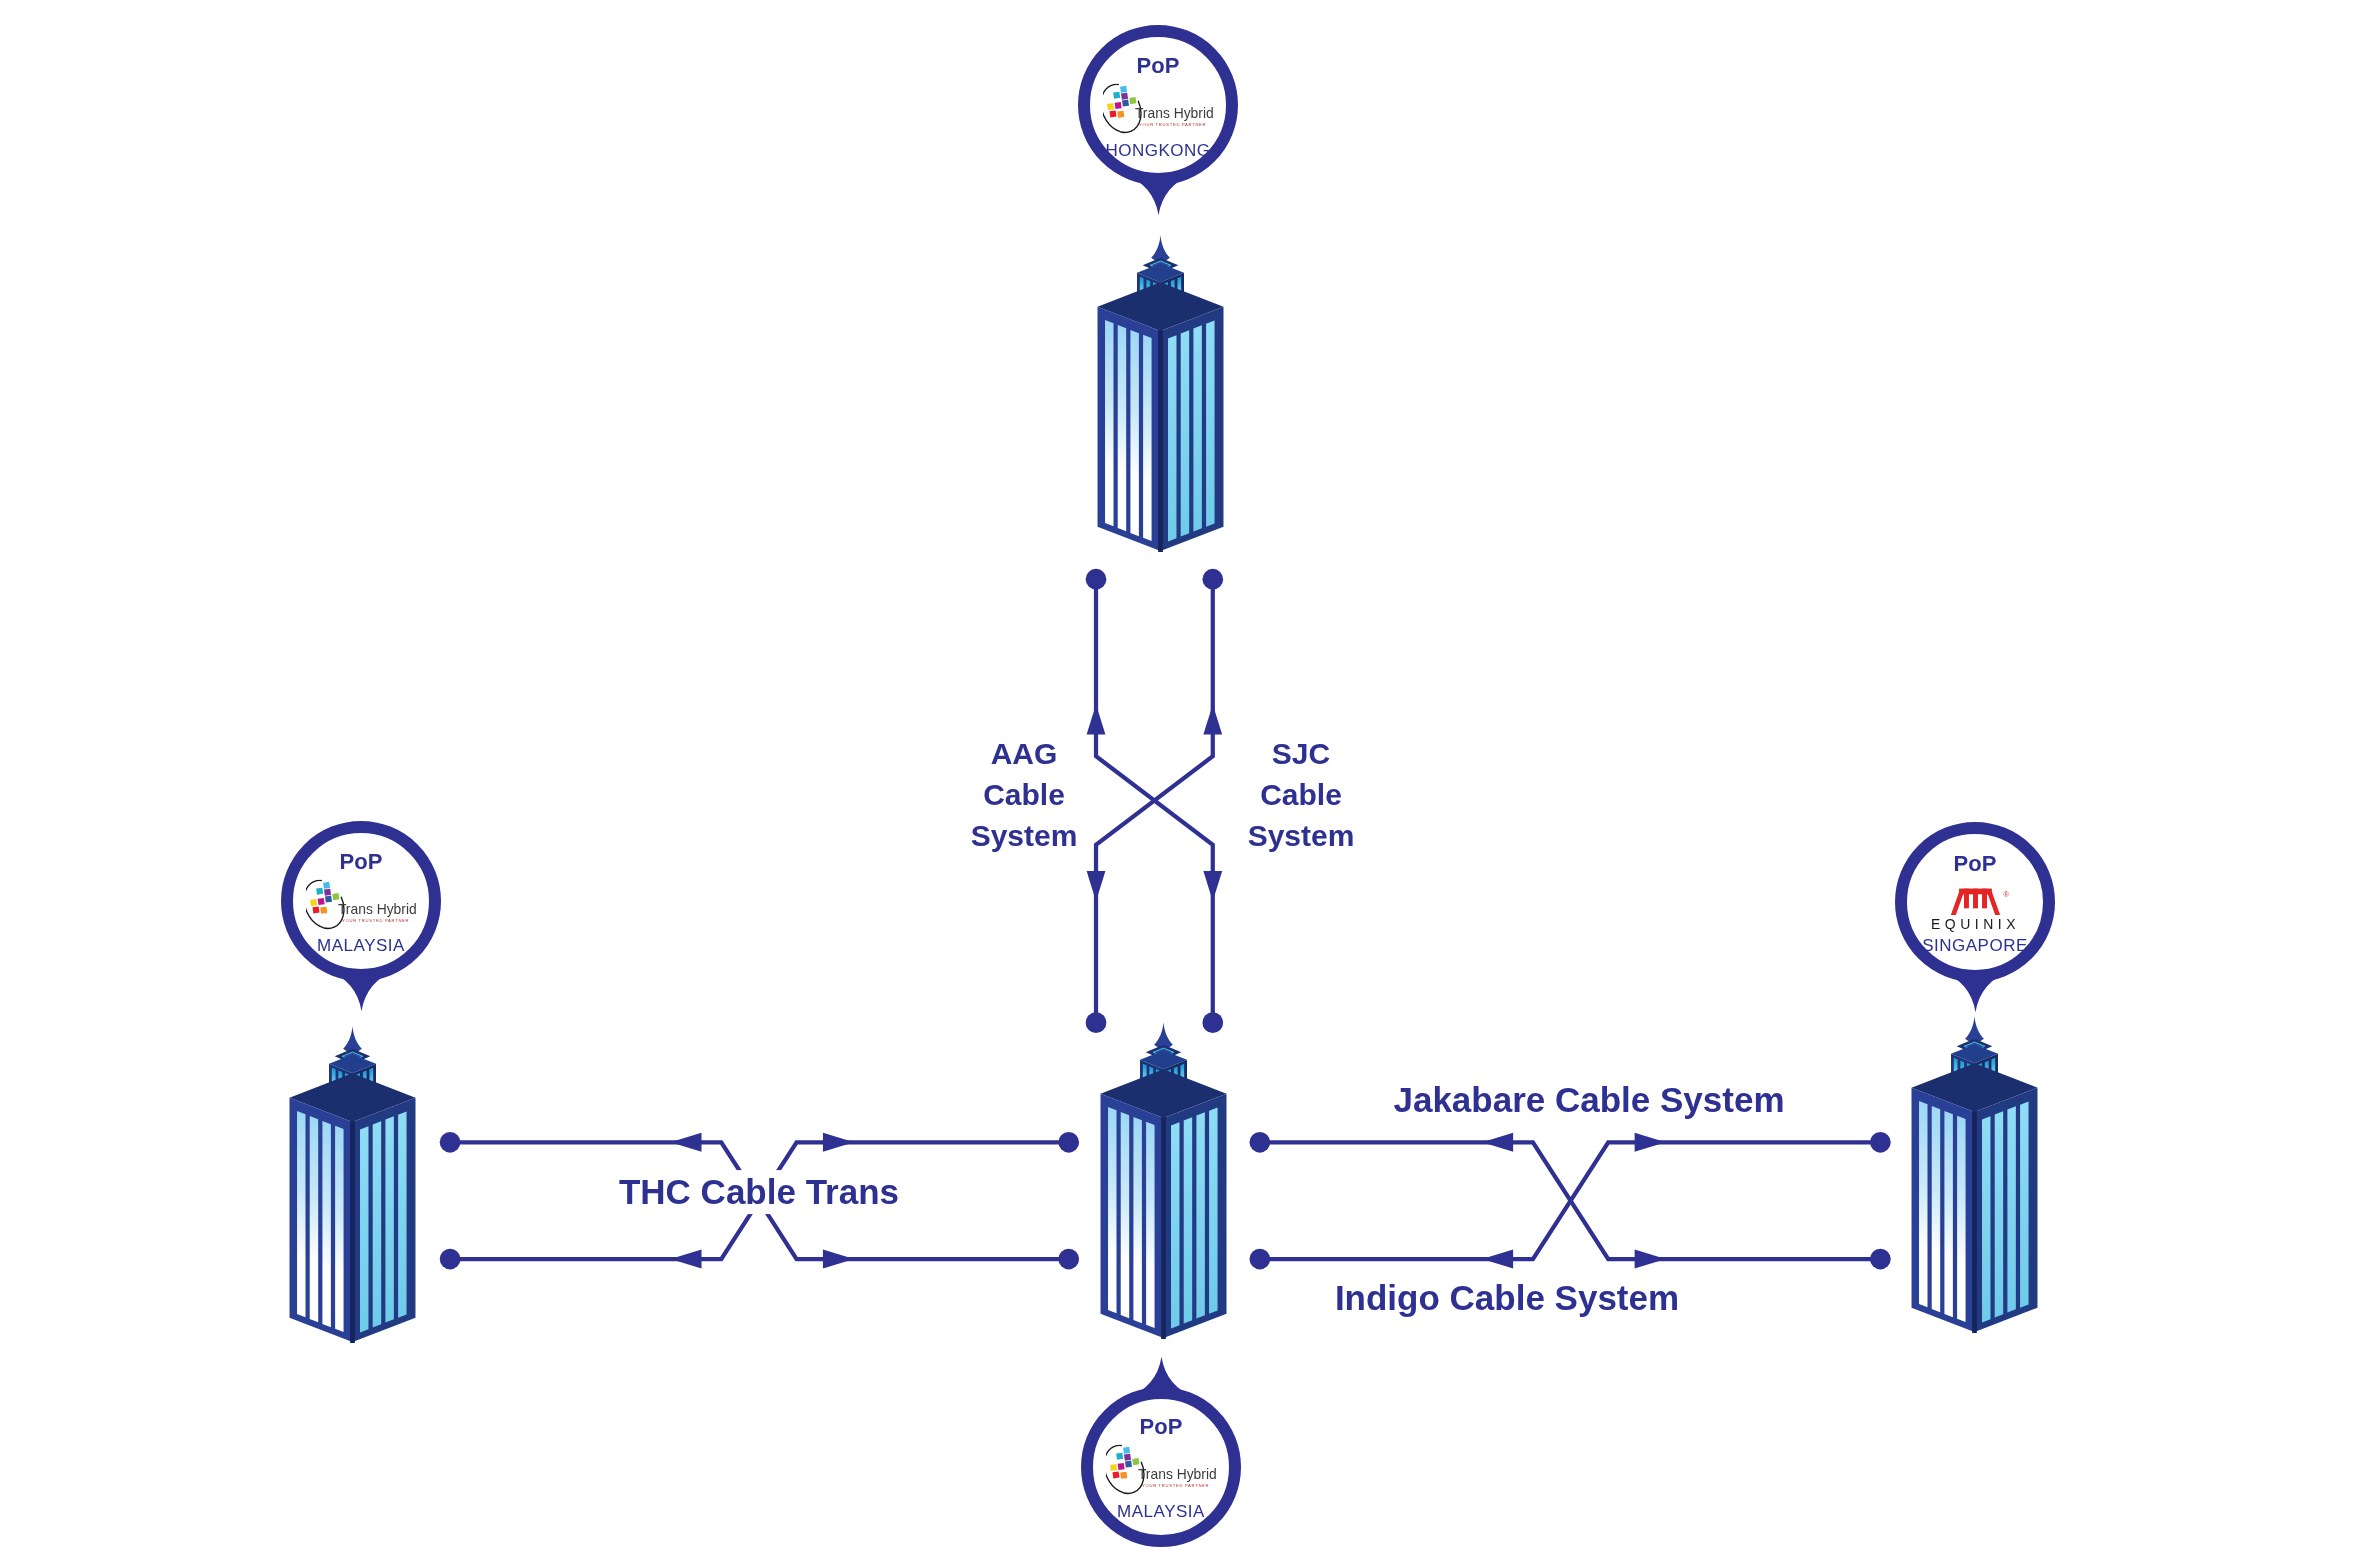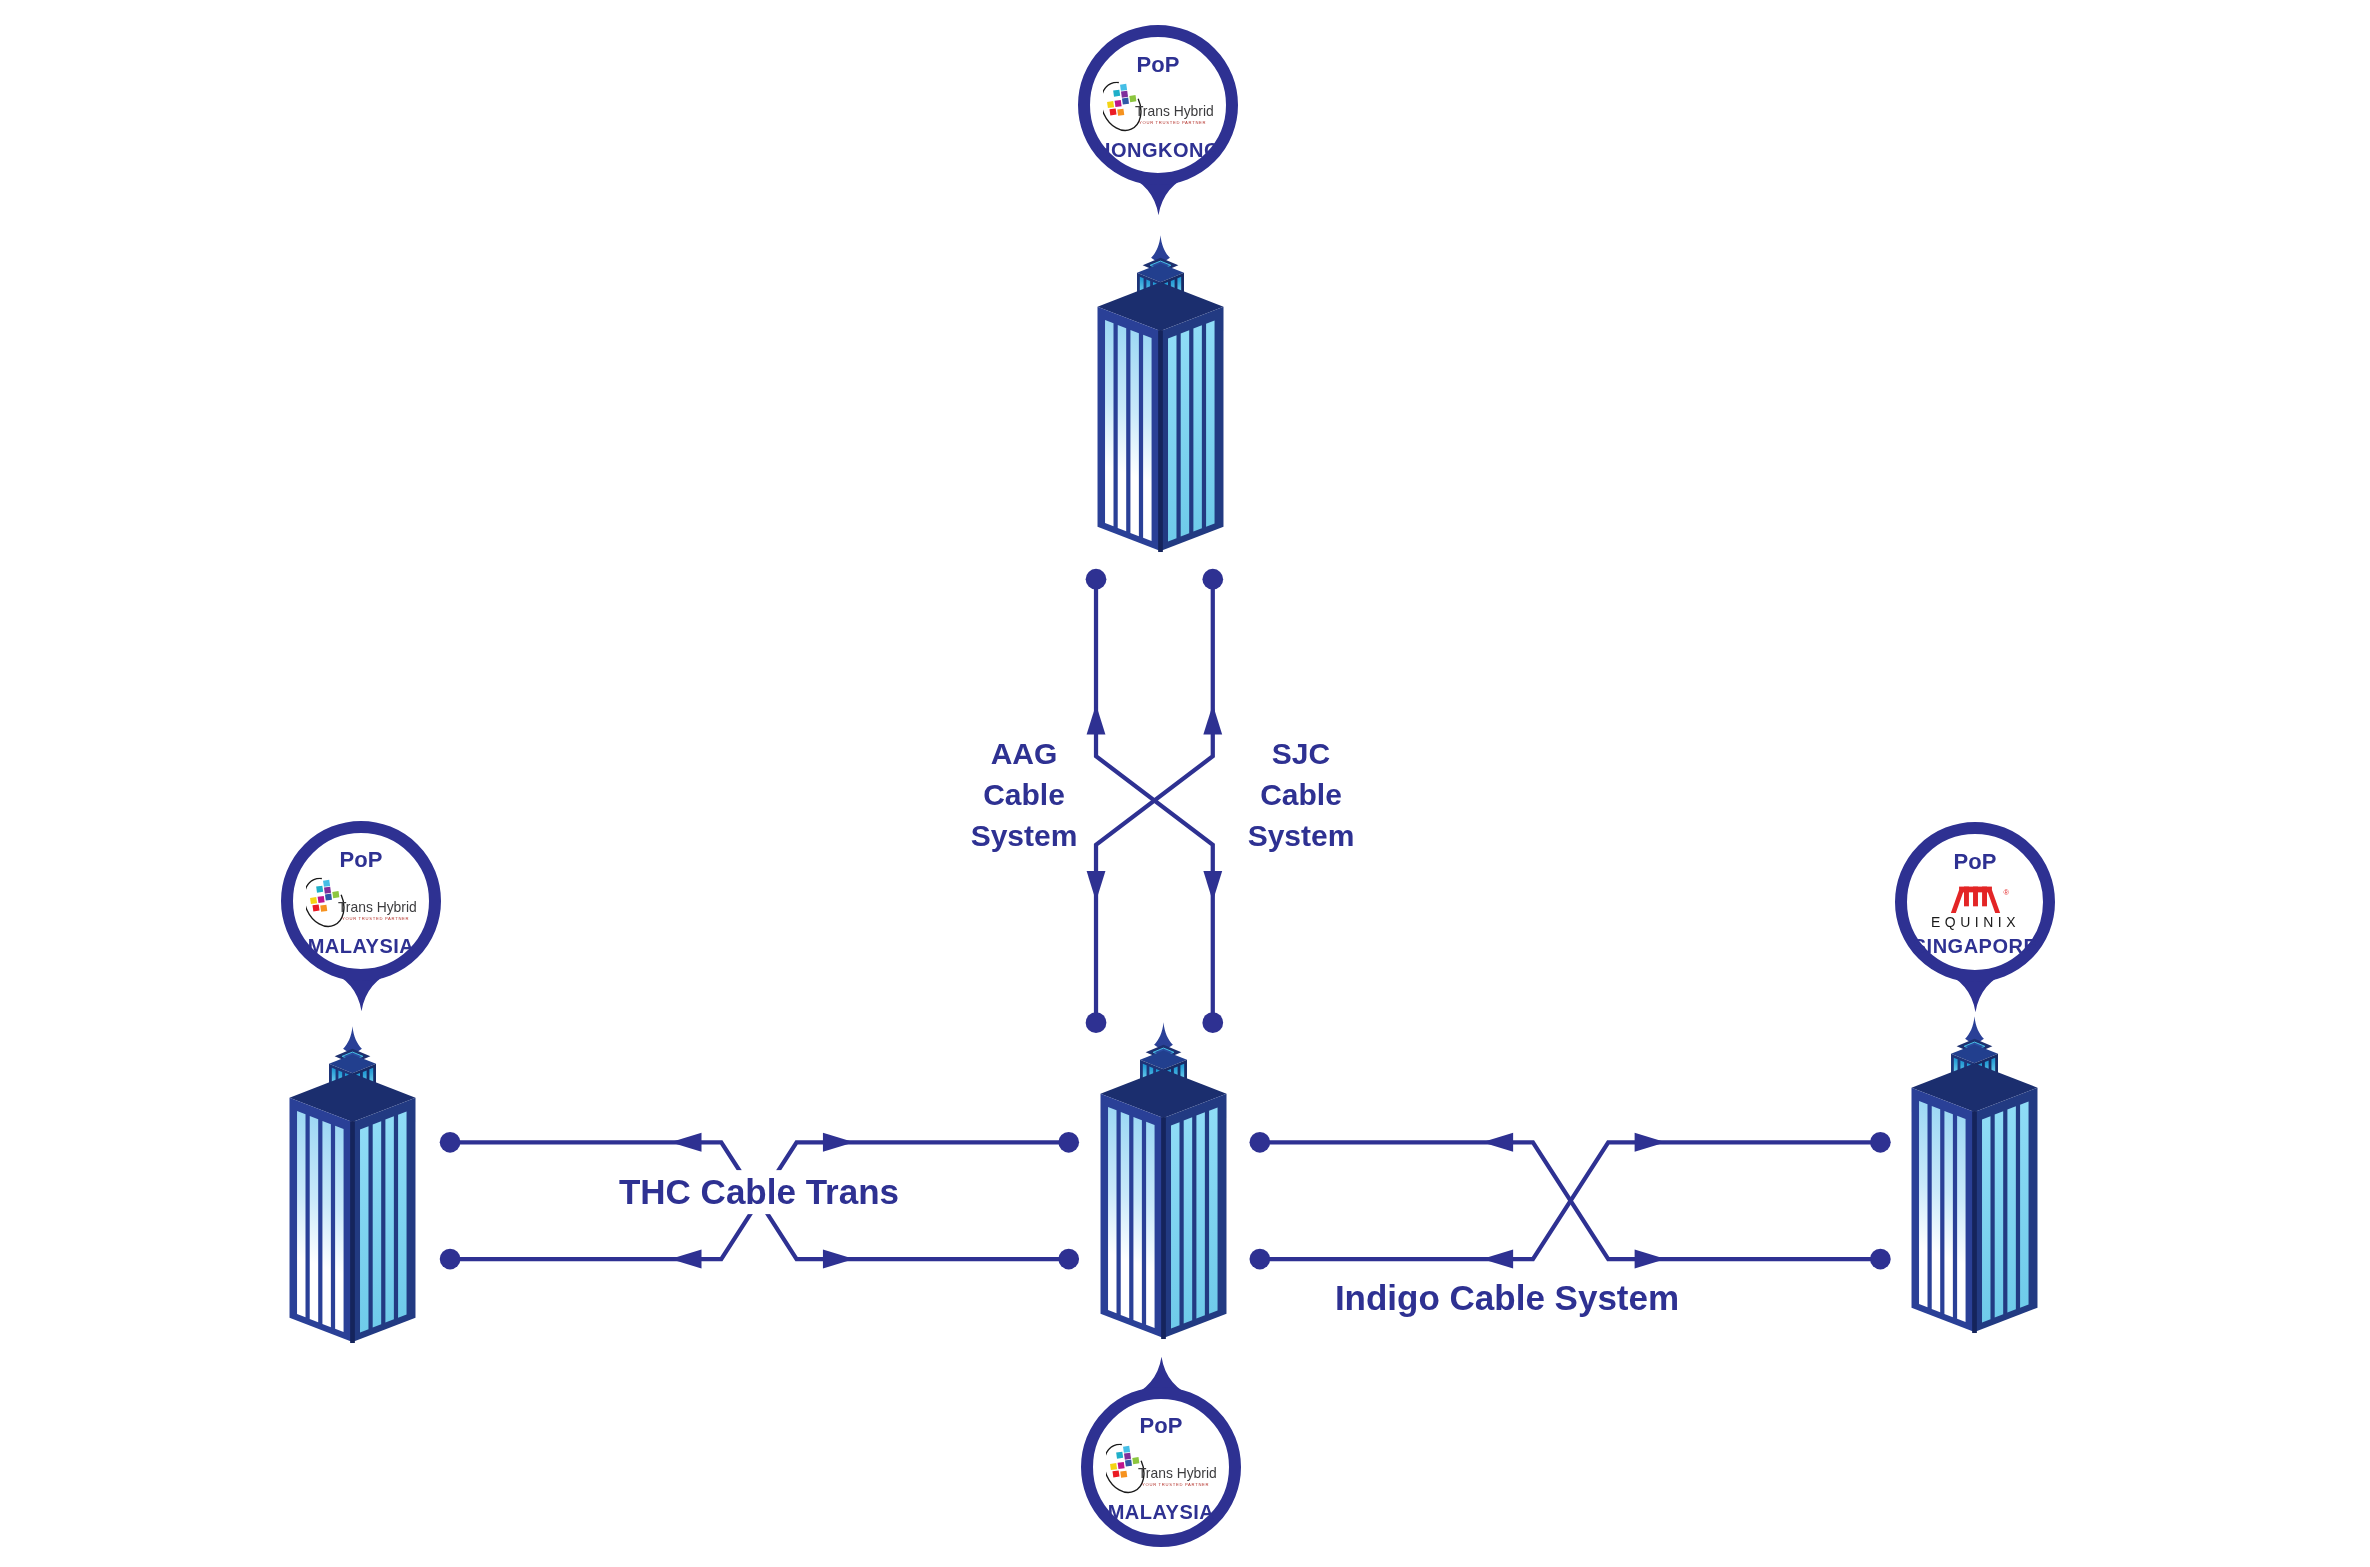--- a/index.html
+++ b/index.html
@@ -10,21 +10,21 @@
 
   
   .marker{position:absolute;width:160px;display:flex;flex-direction:column;align-items:center;}
   .m-circle{box-sizing:border-box;width:160px;height:160px;border:12.2px solid #2E3192;border-radius:50%;
             background:#fff;display:flex;flex-direction:column;align-items:center;justify-content:center;
             position:relative;z-index:1;}
   .m-pointer{width:85px;height:45px;margin-top:-11.3px;z-index:0;}
   .marker.up{flex-direction:column;}
   .marker.up .m-pointer{margin-top:0;margin-bottom:-11.3px;transform:scaleY(-1);}
   .m-pop{font-size:22px;font-weight:bold;color:#2E3192;line-height:32px;}
-  .m-loc{font-size:20px;font-weight:bold;color:#2E3192;letter-spacing:0.5px;margin-top:1.9px;}
+  .m-loc{font-size:17px;font-weight:normal;color:#2E3192;letter-spacing:0.5px;margin-top:1.9px;}
   .th-logo{width:111px;height:55px;margin:0.9px 0;}
   .eq-logo{width:115px;height:53px;margin:0.9px 0;}
 
   
   .cable-label{position:absolute;transform:translate(-50%,-50%);color:#2E3192;font-weight:bold;
                font-size:35px;white-space:nowrap;text-align:center;}
   .cable-label.vertical{white-space:normal;width:132px;font-size:30px;line-height:41px;}
   .cable-label.masked{background:#fff;padding:1.9px 9.4px;}
 </style>
 </head>
@@ -215,16 +215,17 @@
         <text x="46" y="50" font-size="20" fill="#3C3C3E">Trans Hybrid</text>
         <text x="52" y="61" font-size="6" letter-spacing="1" fill="#B5342D">YOUR TRUSTED PARTNER</text>
       </svg>
       <div class="m-loc">MALAYSIA</div>
     </div>
   </div>
 
   <div class="cable-label vertical" style="left:1024px;top:794px">AAG Cable System</div>
   <div class="cable-label vertical" style="left:1301px;top:794px">SJC Cable System</div>
   <div class="cable-label masked" style="left:759px;top:1192px">THC Cable Trans</div>
+  <div class="cable-label" style="left:1589px;top:1100px">Jakabare Cable System</div>
   <div class="cable-label" style="left:1507px;top:1298px">Indigo Cable System</div>
 
 </div>
 
 
 </body></html>

